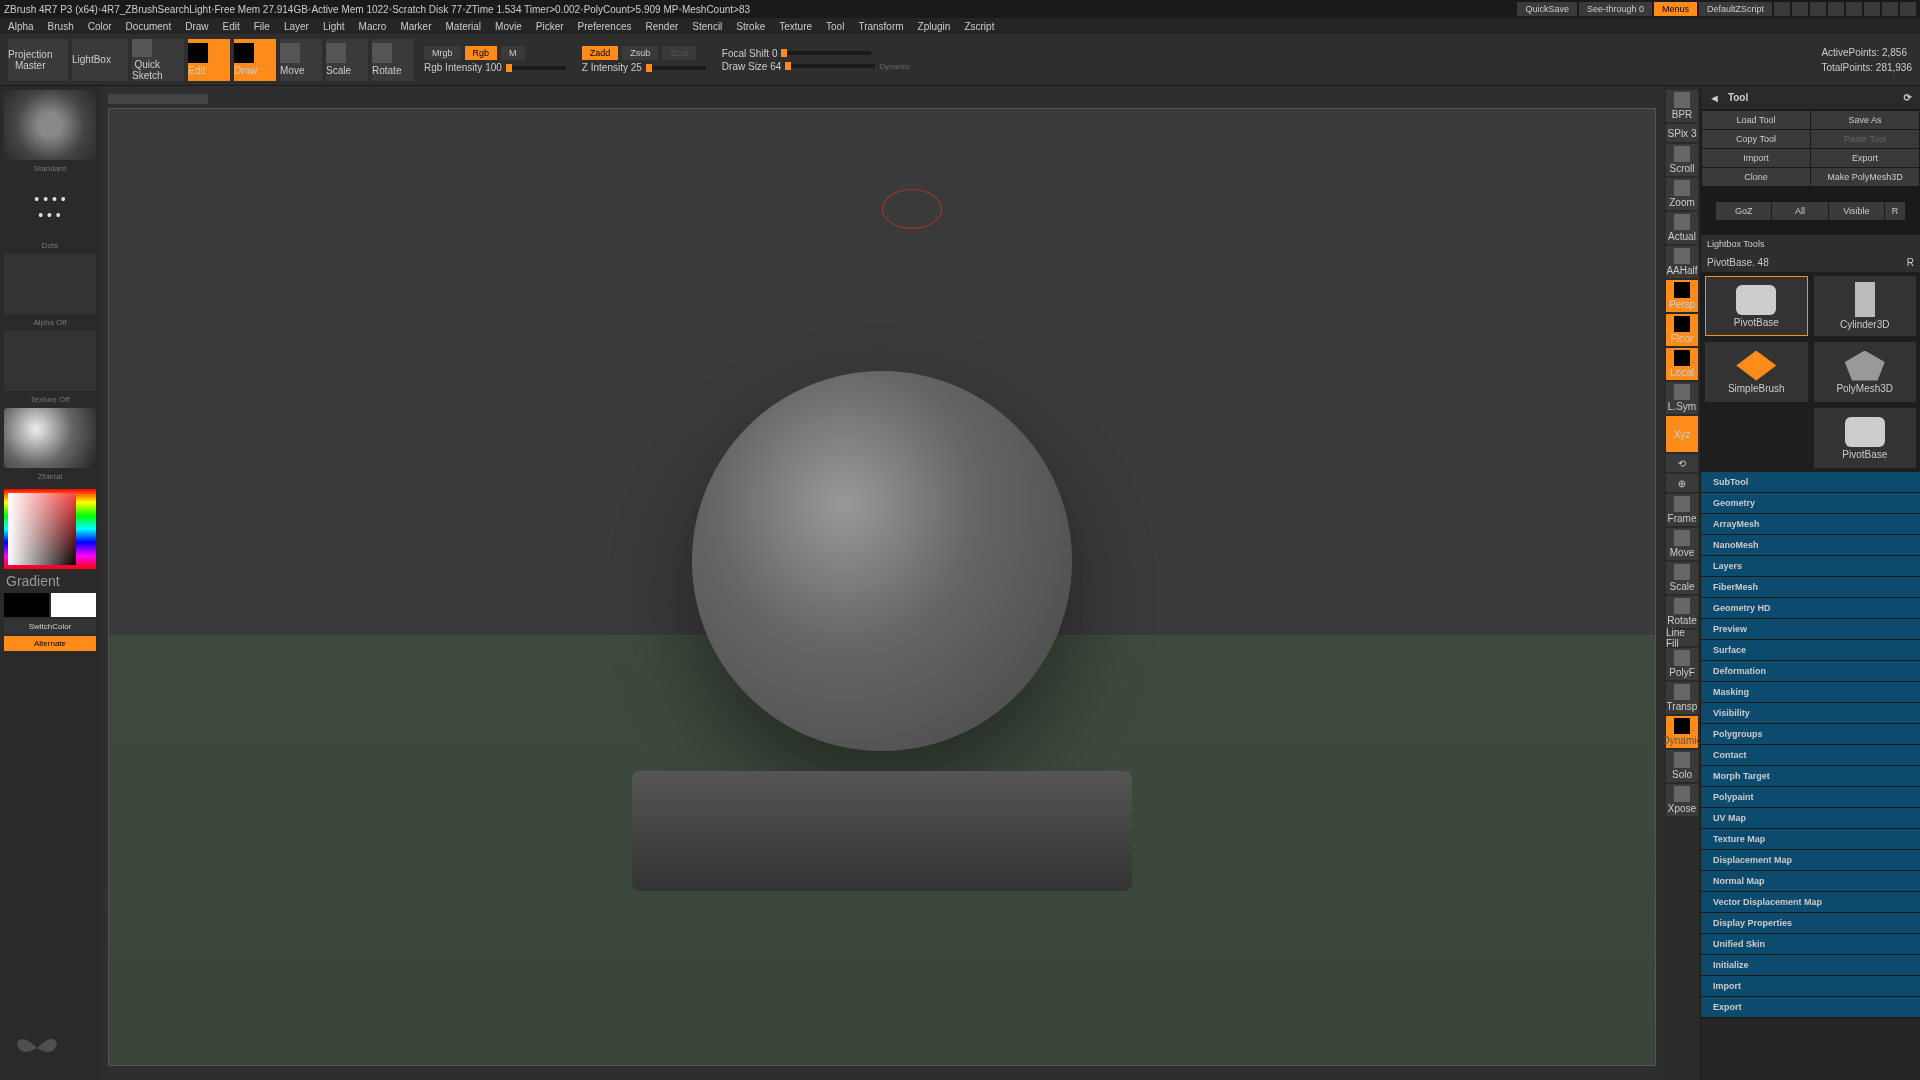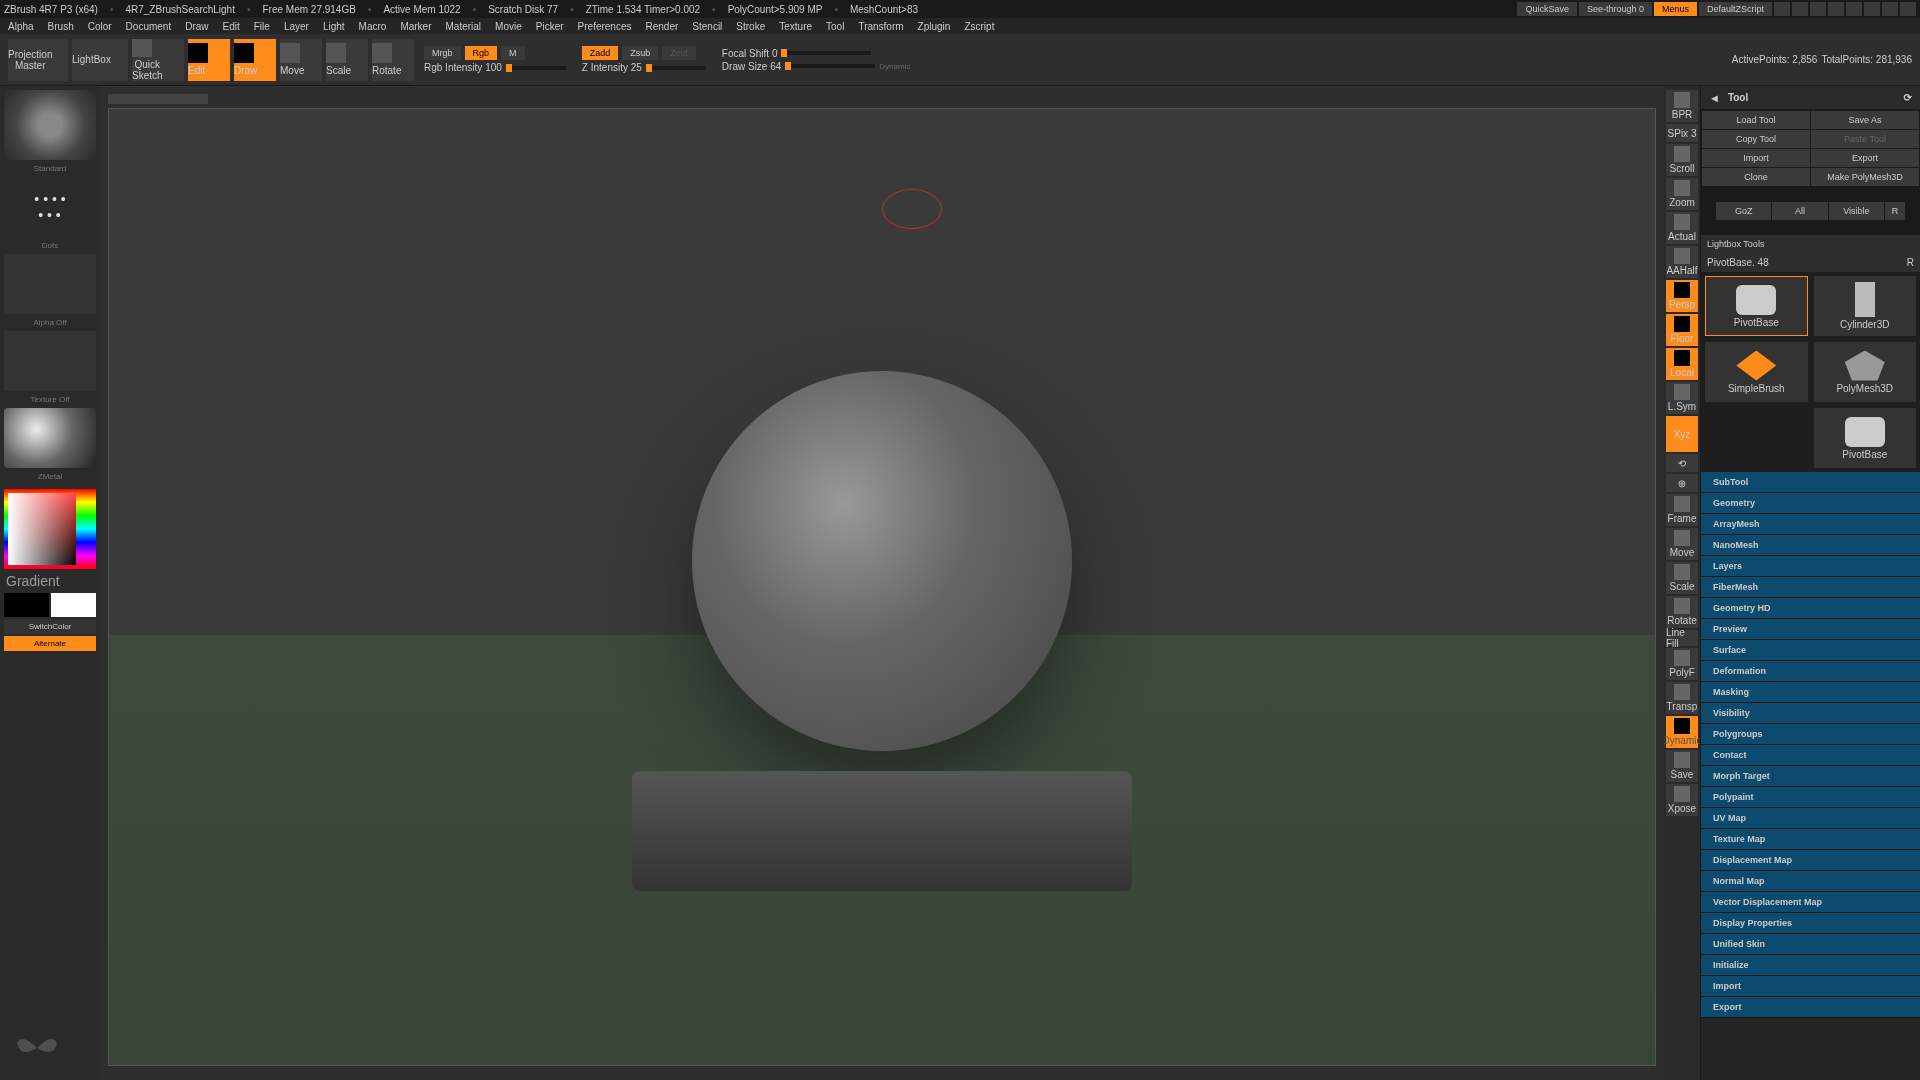--- a/index.html
+++ b/index.html
@@ -1,36 +1,36 @@
 <!DOCTYPE html>
 <html><head>
 <meta charset="utf-8">
 <style>
 *{margin:0;padding:0;box-sizing:border-box;font-family:Verdana,sans-serif;font-size:10px;color:#ccc;user-select:none}
 body{background:#2a2a2a;width:1920px;height:1080px;overflow:hidden}
-.titlebar{height:18px;background:#1a1a1a;display:flex;align-items:center;padding:0 4px;gap:12px;font-size:9px;color:#999}
+.titlebar{height:18px;background:#1a1a1a;display:flex;align-items:center;padding:0 4px;gap:0;font-size:9px;color:#999}
 .titlebar .sep{color:#555}
 .titlebar-right{margin-left:auto;display:flex;gap:2px;align-items:center}
 .tb-btn{background:#3a3a3a;padding:2px 8px;font-size:9px}
 .tb-btn.orange{background:#ff8c1a;color:#000}
 .tb-icon{width:16px;height:14px;background:#3a3a3a;display:inline-block}
 .menubar{height:16px;background:#252525;display:flex;align-items:center;padding:0 8px;gap:14px;font-size:9px;color:#888}
 .menubar span{cursor:pointer}
 .toolbar{height:52px;background:#2e2e2e;display:flex;align-items:center;padding:4px 8px;gap:4px;border-bottom:1px solid #1a1a1a}
 .tool-btn{width:42px;height:42px;background:#3a3a3a;display:flex;flex-direction:column;align-items:flex-start;justify-content:center;font-size:8px;color:#999;position:relative}
 .tool-btn.active{background:#ff8c1a;color:#000}
 .tool-btn .icon{width:20px;height:20px;background:#555;margin-bottom:2px}
 .tool-btn.active .icon{background:#000}
 .tool-text{display:flex;flex-direction:column;gap:2px;margin:0 6px}
 .tool-text .row{display:flex;gap:4px;align-items:center;font-size:9px}
 .mini-btn{padding:2px 8px;background:#3a3a3a;font-size:9px}
 .mini-btn.active{background:#ff8c1a;color:#000}
 .slider-track{width:90px;height:4px;background:#1a1a1a;position:relative}
 .slider-track::after{content:"";position:absolute;width:6px;height:8px;background:#ff8c1a;top:-2px}
-.right-info{margin-left:auto;display:flex;flex-direction:row;gap:4px;font-size:9px;color:#aaa}
+.right-info{margin-left:auto;display:flex;flex-direction:column;gap:4px;font-size:9px;color:#aaa}
 .main{display:flex;height:calc(100% - 86px)}
 .left-panel{width:100px;background:#2a2a2a;padding:4px;display:flex;flex-direction:column;gap:2px}
 .brush-thumb{width:92px;height:70px;background:radial-gradient(circle,#888 20%,#444 60%,#2a2a2a 100%);border-radius:4px}
 .brush-label{text-align:center;font-size:8px;color:#777;padding:2px}
 .dots-thumb{width:92px;height:60px;background:#2a2a2a;display:flex;align-items:center;justify-content:center;position:relative}
 .dots-thumb::before{content:"• • • •\A  • • •";white-space:pre;color:#ddd;font-size:14px}
 .empty-thumb{width:92px;height:60px;background:#333}
 .sphere-thumb{width:92px;height:60px;background:radial-gradient(circle at 35% 35%,#eee,#666 50%,#222);border-radius:4px}
 .color-picker{width:92px;height:80px;background:linear-gradient(to bottom,red,yellow,lime,cyan,blue,magenta,red);position:relative;margin-top:4px}
 .color-picker::before{content:"";position:absolute;inset:4px 20px 4px 4px;background:linear-gradient(to right,#fff,transparent),linear-gradient(to top,#000,transparent),#f44}
@@ -312,21 +312,21 @@
     <div class="rail-btn">
         <div class="ricon"></div>
         <span>Transp</span>
       </div>
     <div class="rail-btn active">
         <div class="ricon"></div>
         <span style="color:#555">Dynamic</span>
       </div>
     <div class="rail-btn">
         <div class="ricon"></div>
-        <span>Save</span>
+        <span>Solo</span>
       </div>
     <div class="rail-btn">
         <div class="ricon"></div>
         <span>Xpose</span>
       </div>
   </div>
 
   <div class="right-panel">
     <div class="rp-header">
       <span class="close">◄</span>

